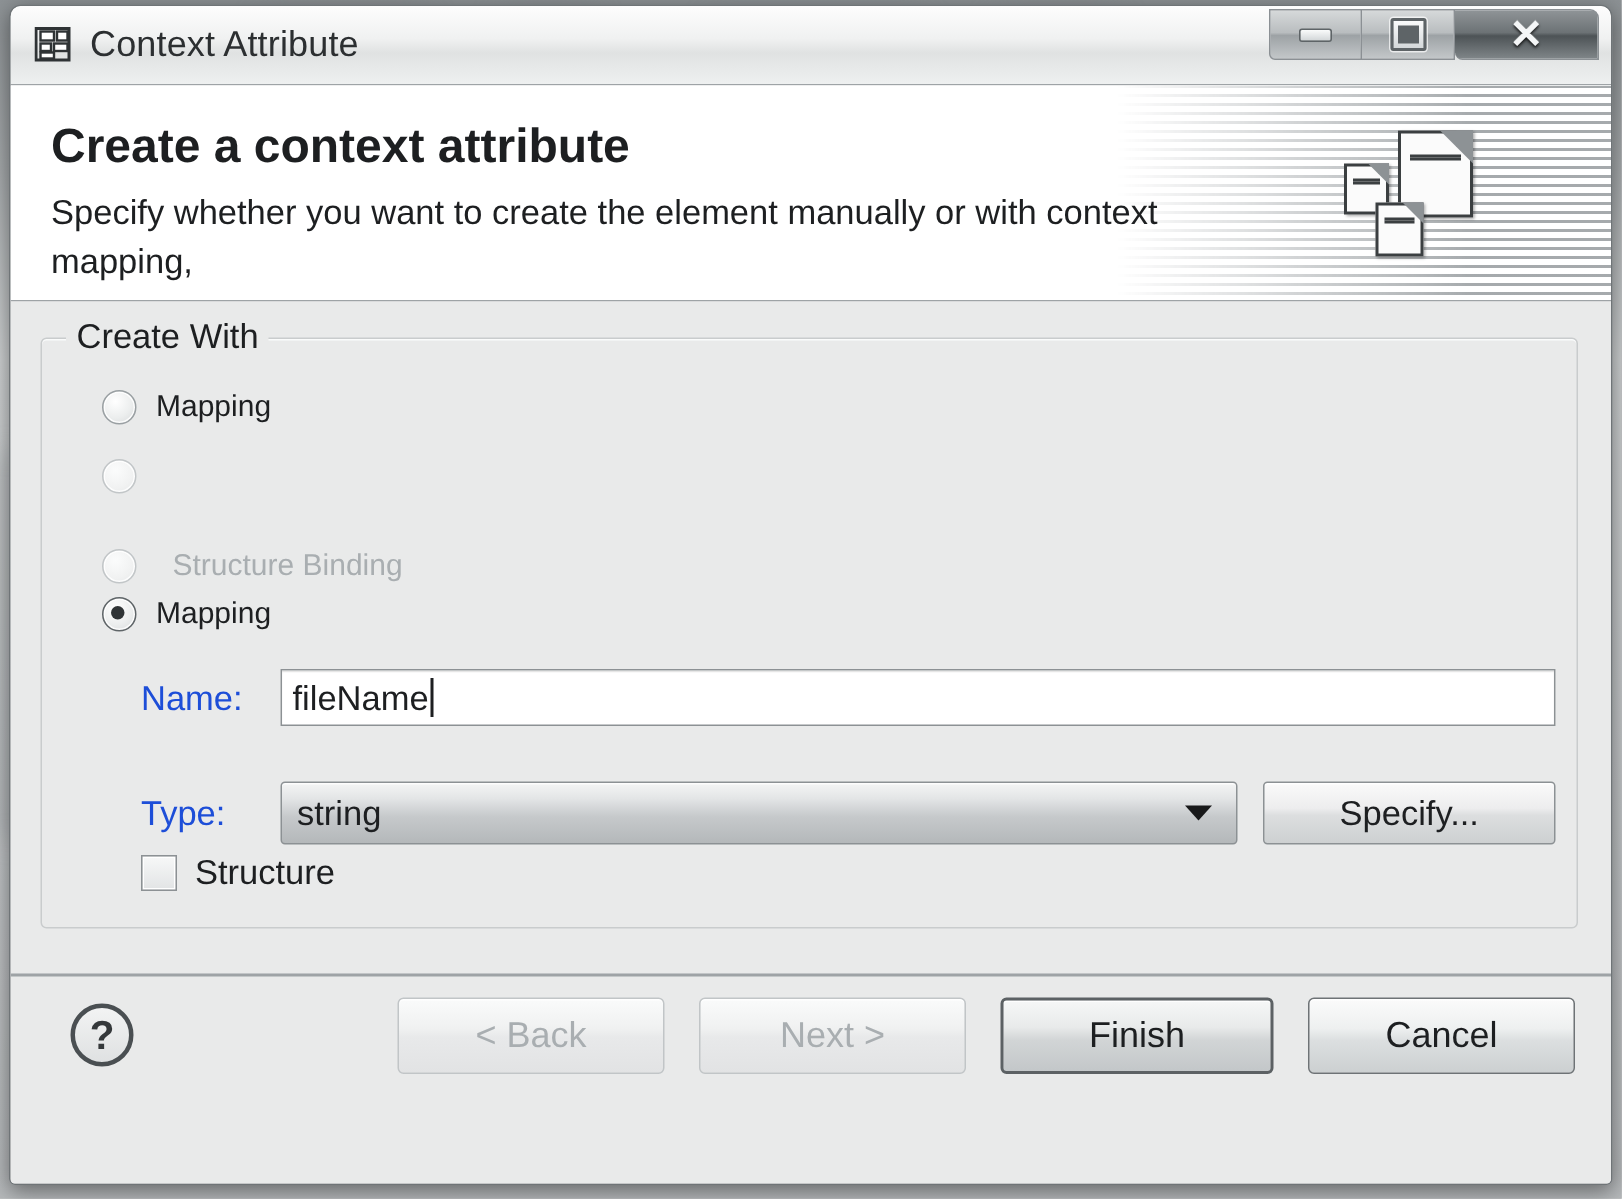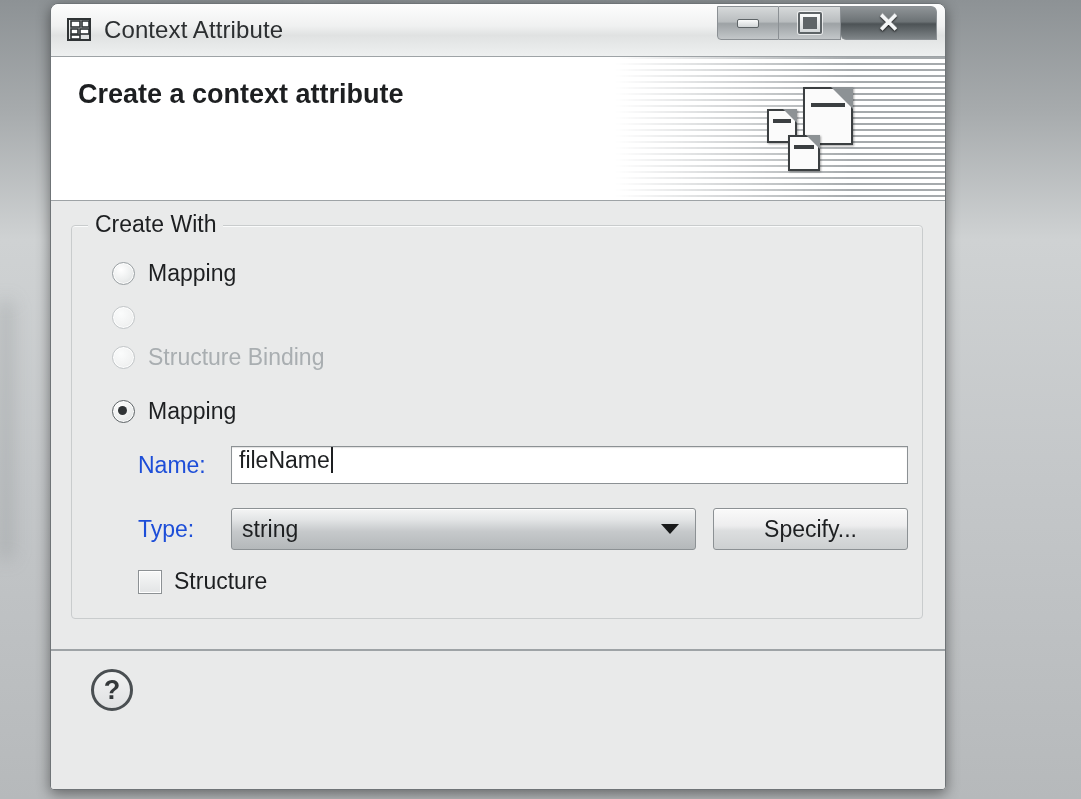--- a/index.html
+++ b/index.html
@@ -20,29 +20,28 @@
     position: absolute;
     background: rgba(120,125,128,.35);
     filter: blur(9px);
     border-radius: 14px;
   }
 
   
   #window {
     position: absolute;
     left: 6px; top: 3px;
-    width: 896px; height: 787px;
+    width: 1069px; height: 787px;
     border-radius: 8px 8px 4px 4px;
     background: linear-gradient(180deg,#f2f3f3 0%, #e7e8e9 55%, #dcdddd 100%);
     border: 1px solid #6f7477;
     box-shadow: 0 0 0 1px rgba(255,255,255,.6) inset,
                 0 4px 14px rgba(0,0,0,.45);
     box-sizing: border-box;
     overflow: hidden;
-    margin-left: 44px;
   }
 
   
   #titlebar {
     position: relative;
     height: 52px;
     background: linear-gradient(180deg,#fdfdfd 0%, #f0f1f1 42%, #e0e2e2 60%, #eef0f0 100%);
     border-bottom: 1px solid #9ea3a6;
     border-radius: 7px 7px 0 0;
     display: flex; align-items: center;
@@ -119,21 +118,21 @@
     background:
       repeating-linear-gradient(180deg,
         rgba(150,155,158,.85) 0px, rgba(150,155,158,.85) 2px,
         rgba(255,255,255,0) 2px, rgba(255,255,255,0) 6px);
     -webkit-mask-image: linear-gradient(90deg, rgba(0,0,0,0) 0%, rgba(0,0,0,1) 72%);
     mask-image: linear-gradient(90deg, rgba(0,0,0,0) 0%, rgba(0,0,0,1) 72%);
     pointer-events: none;
   }
   #banner-title {
     position: absolute; left: 27px; top: 22px;
-    font-size: 27px; font-weight: bold; color: #1d1f21; text-align: center;
+    font-size: 32px; font-weight: bold; color: #1d1f21; text-align: center;
   }
   #banner-desc {
     position: absolute; left: 27px; top: 68px;
     width: 820px;
     font-size: 23px; color: #1d1f21;
     line-height: 33px;
   }
   #banner-icons {
     position: absolute; right: 88px; top: 30px;
     width: 90px; height: 82px;
@@ -205,40 +204,40 @@
     content: ""; position: absolute;
     left: 5px; top: 5px; width: 9px; height: 9px;
     border-radius: 50%;
     background: #303436;
   }
   .radio.checked { border-color: #5f6568; }
   .radio.disabled {
     border-color: #c2c6c8;
     background: radial-gradient(circle at 38% 32%, #fbfcfc 0%, #f1f2f2 60%, #e4e6e7 100%);
   }
-  .radio-label { font-size: 23px; color: #1d1f21; }
+  .radio-label { font-size: 20px; color: #1d1f21; }
   .radio-label.disabled { color: #a9aeb1; }
 
   
   .field-row {
     position: absolute;
     display: flex; align-items: center;
     left: 66px;
   }
   .field-label {
     font-size: 23px; color: #1d4ed8;
     width: 93px;
     flex: 0 0 auto;
   }
   .textfield {
     height: 38px;
     background: #ffffff;
     border: 1px solid #8c9194;
     box-shadow: 0 1px 1px rgba(0,0,0,.12) inset;
-    display: flex; 
+    display: flex; align-items: center;
     padding: 0 7px;
     box-sizing: border-box;
   }
   .textfield .value { font-size: 23px; color: #1d1f21; }
   .caret {
     display: inline-block;
     width: 2px; height: 26px;
     background: #1d1f21;
     margin-left: 1px;
   }
@@ -370,20 +369,21 @@
       </div>
       <div class="wbtn close">
         <span class="close-glyph">✕</span>
       </div>
     </div>
   </div>
 
   <div id="banner">
     <div id="banner-stripes"></div>
     <div id="banner-title">Create a context attribute</div>
+    <div id="banner-desc">Specify whether you want to create the element manually or with context mapping,</div>
 
     <div id="banner-icons">
       <div class="doc doc-small1">
         <span class="lines">
             <i></i>
             <i></i>
           </span>
       </div>
       <div class="doc doc-big">
         <span class="lines">
@@ -406,54 +406,60 @@
 
       <div class="radio-row" style="top:34px;">
         <span class="radio"></span>
         <span class="radio-label">Mapping</span>
       </div>
 
       <div class="radio-row" style="top:80px;">
         <span class="radio disabled"></span>
       </div>
 
-      <div class="radio-row" style="top:118px;">
+      <div class="radio-row" style="top:140px;gap:11px;">
         <span class="radio disabled"></span>
         <span class="radio-label disabled">Structure Binding</span>
       </div>
 
       <div class="radio-row" style="top:172px;">
         <span class="radio checked"></span>
         <span class="radio-label">Mapping</span>
       </div>
 
       <div class="field-row" style="top:220px; right:14px;">
         <span class="field-label">Name:</span>
         <span class="textfield" style="flex:1 1 auto;" placeholder="">
           <span class="value">fileName</span>
           <span class="caret"></span>
         </span>
       </div>
 
-      <div class="field-row" style="top:282px; right:14px;justify-content:flex-end;">
+      <div class="field-row" style="top:295px; right:14px;justify-content:flex-end;">
         <span class="field-label">Type:</span>
         <span class="combo" style="flex:1 1 auto; margin-right:17px;">
           <span class="value">string</span>
           <span class="arrow"></span>
         </span>
         <span class="btn" style="width:195px; flex:0 0 auto;">Specify...</span>
       </div>
 
       <div class="checkbox-row" style="top:342px;">
         <span class="checkbox"></span>
         <span class="checkbox-label">Structure</span>
       </div>
     </div>
   </div>
 
   <div id="footer">
     <div id="help-icon">
       <span>?</span>
     </div>
 
+    <div id="footer-buttons">
+      <div class="fbtn disabled">&lt; Back</div>
+      <div class="fbtn disabled">Next &gt;</div>
+      <div class="fbtn default">Finish</div>
+      <div class="fbtn strong">Cancel</div>
+    </div>
   </div>
 
 </div>
 
 </body></html>

